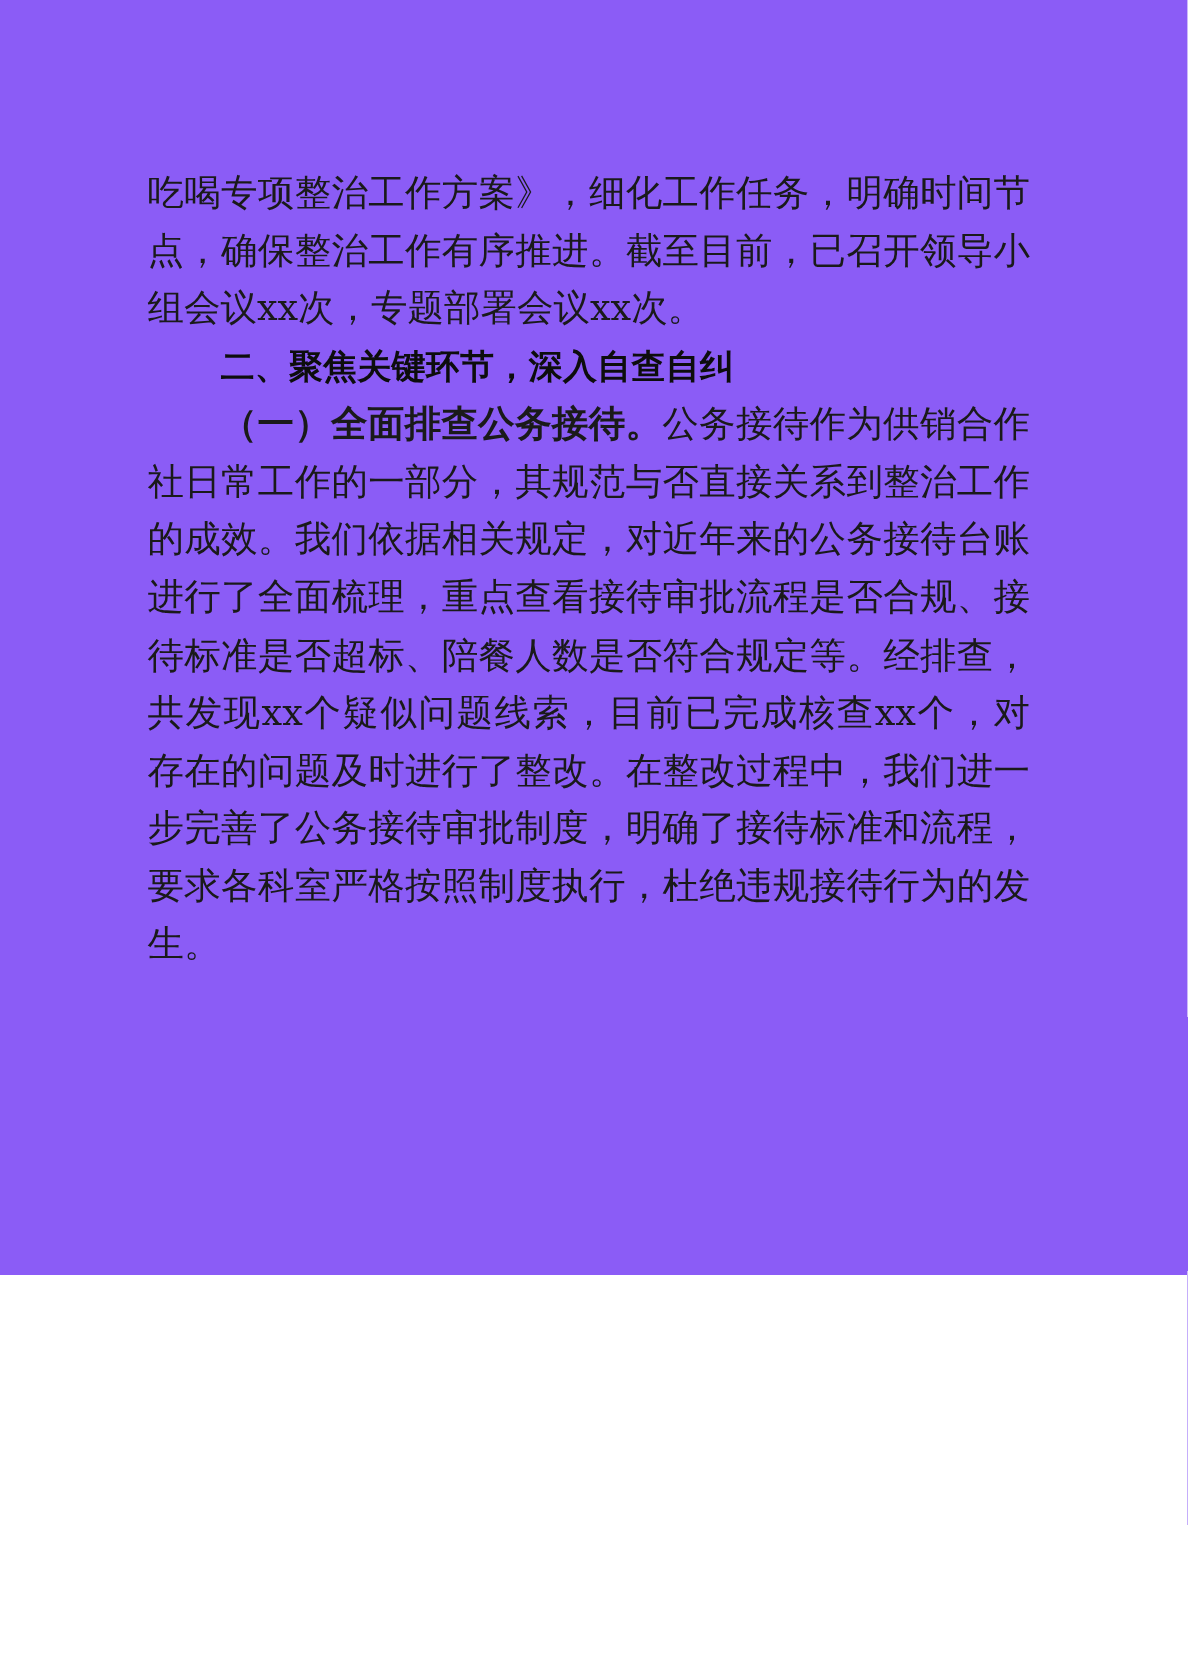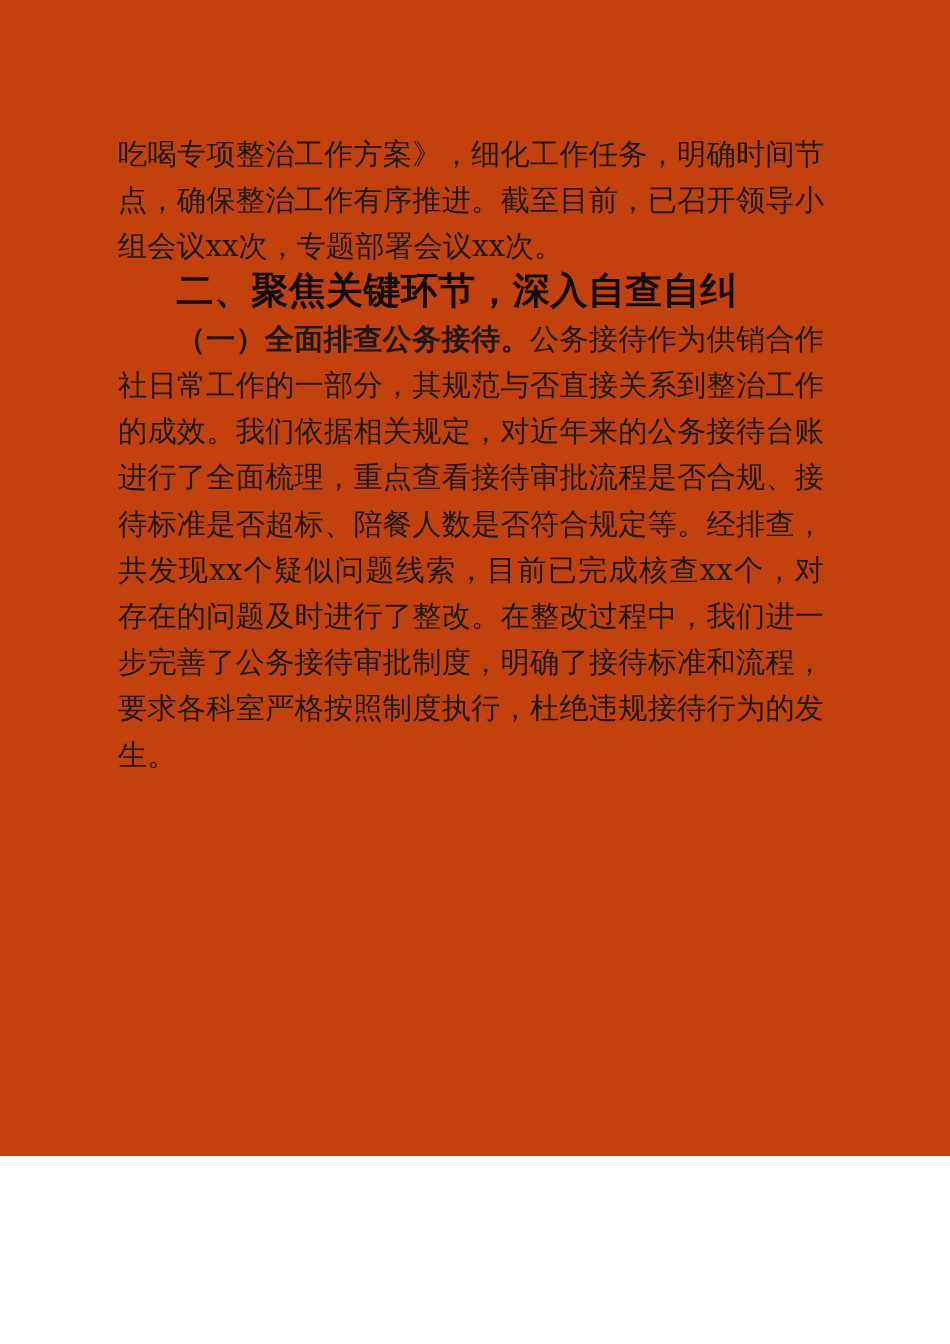--- a/index.html
+++ b/index.html
@@ -5,22 +5,22 @@
 <style>
   html, body {
     margin: 0;
     padding: 0;
     background: #ffffff;
   }
 
   .page {
     position: relative;
     width: 950px;
-    height: 1156px;
-    background: #c2410c;
+    height: 1020px;
+    background: #8b5cf6;
     overflow: hidden;
     box-sizing: border-box;
   }
 
   .content {
     position: absolute;
     left: 118px;
     top: 131px;
     width: 706px;
   }
@@ -45,22 +45,22 @@
 
   
   .lead {
     font-weight: 700;
     font-family: "DejaVu Serif", "Liberation Serif", serif;
   }
 
   
   .heading {
     margin: 0;
-    font-family: Liberation Mono, monospace;
-    font-size: 37px;
+    font-family: Liberation Serif, serif;
+    font-size: 27px;
     line-height: 46.2px;
     font-weight: 700;
     color: #0d0d0d;
     text-indent: 58.5px;
     text-align: left;
     letter-spacing: 0.4px;
   }
 </style>
 </head>
 <body>

